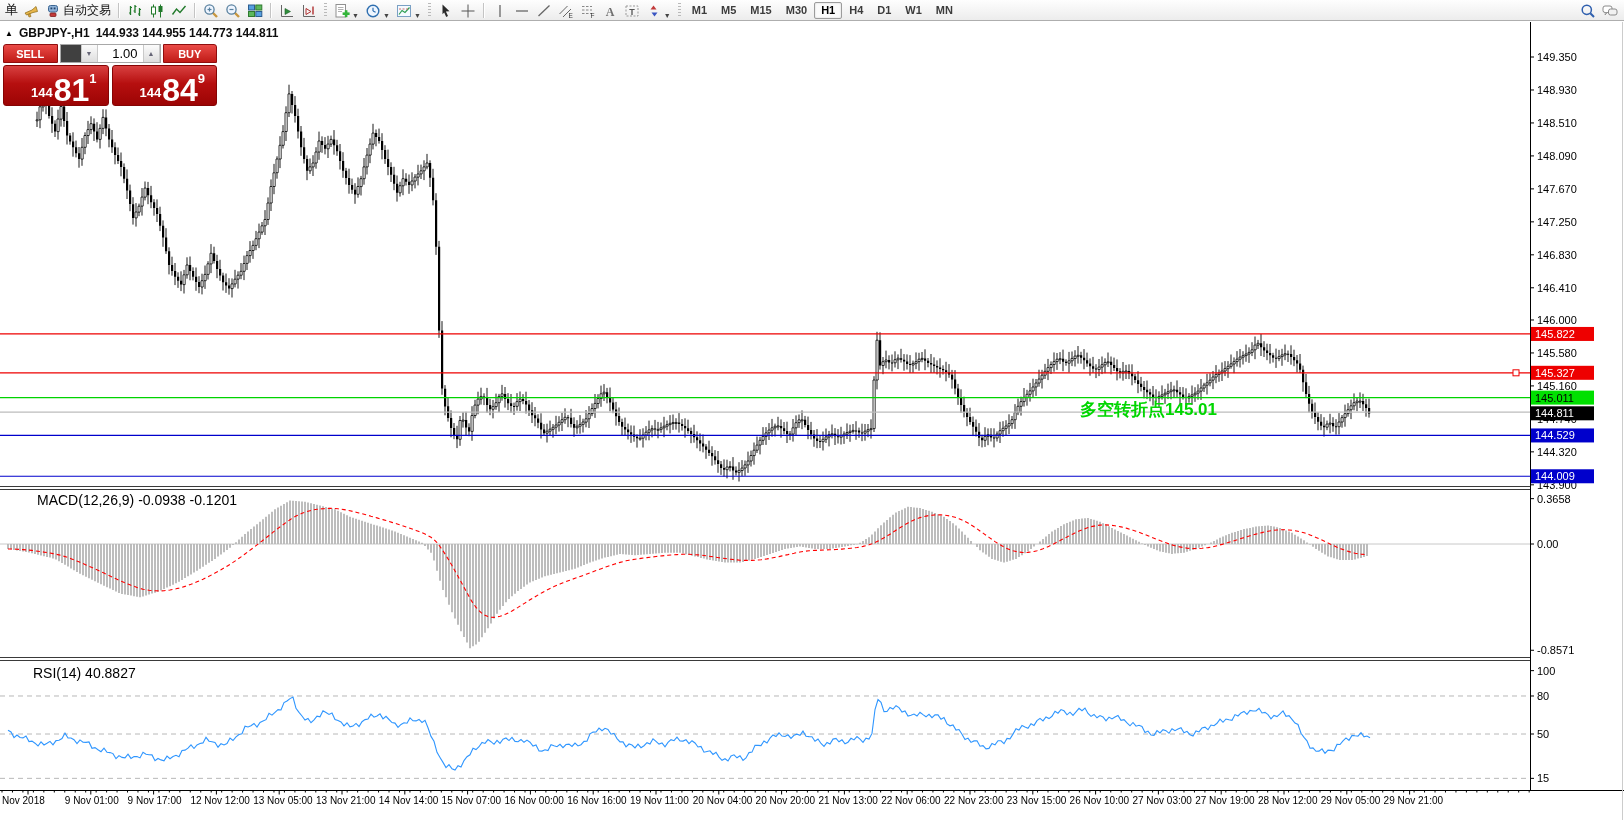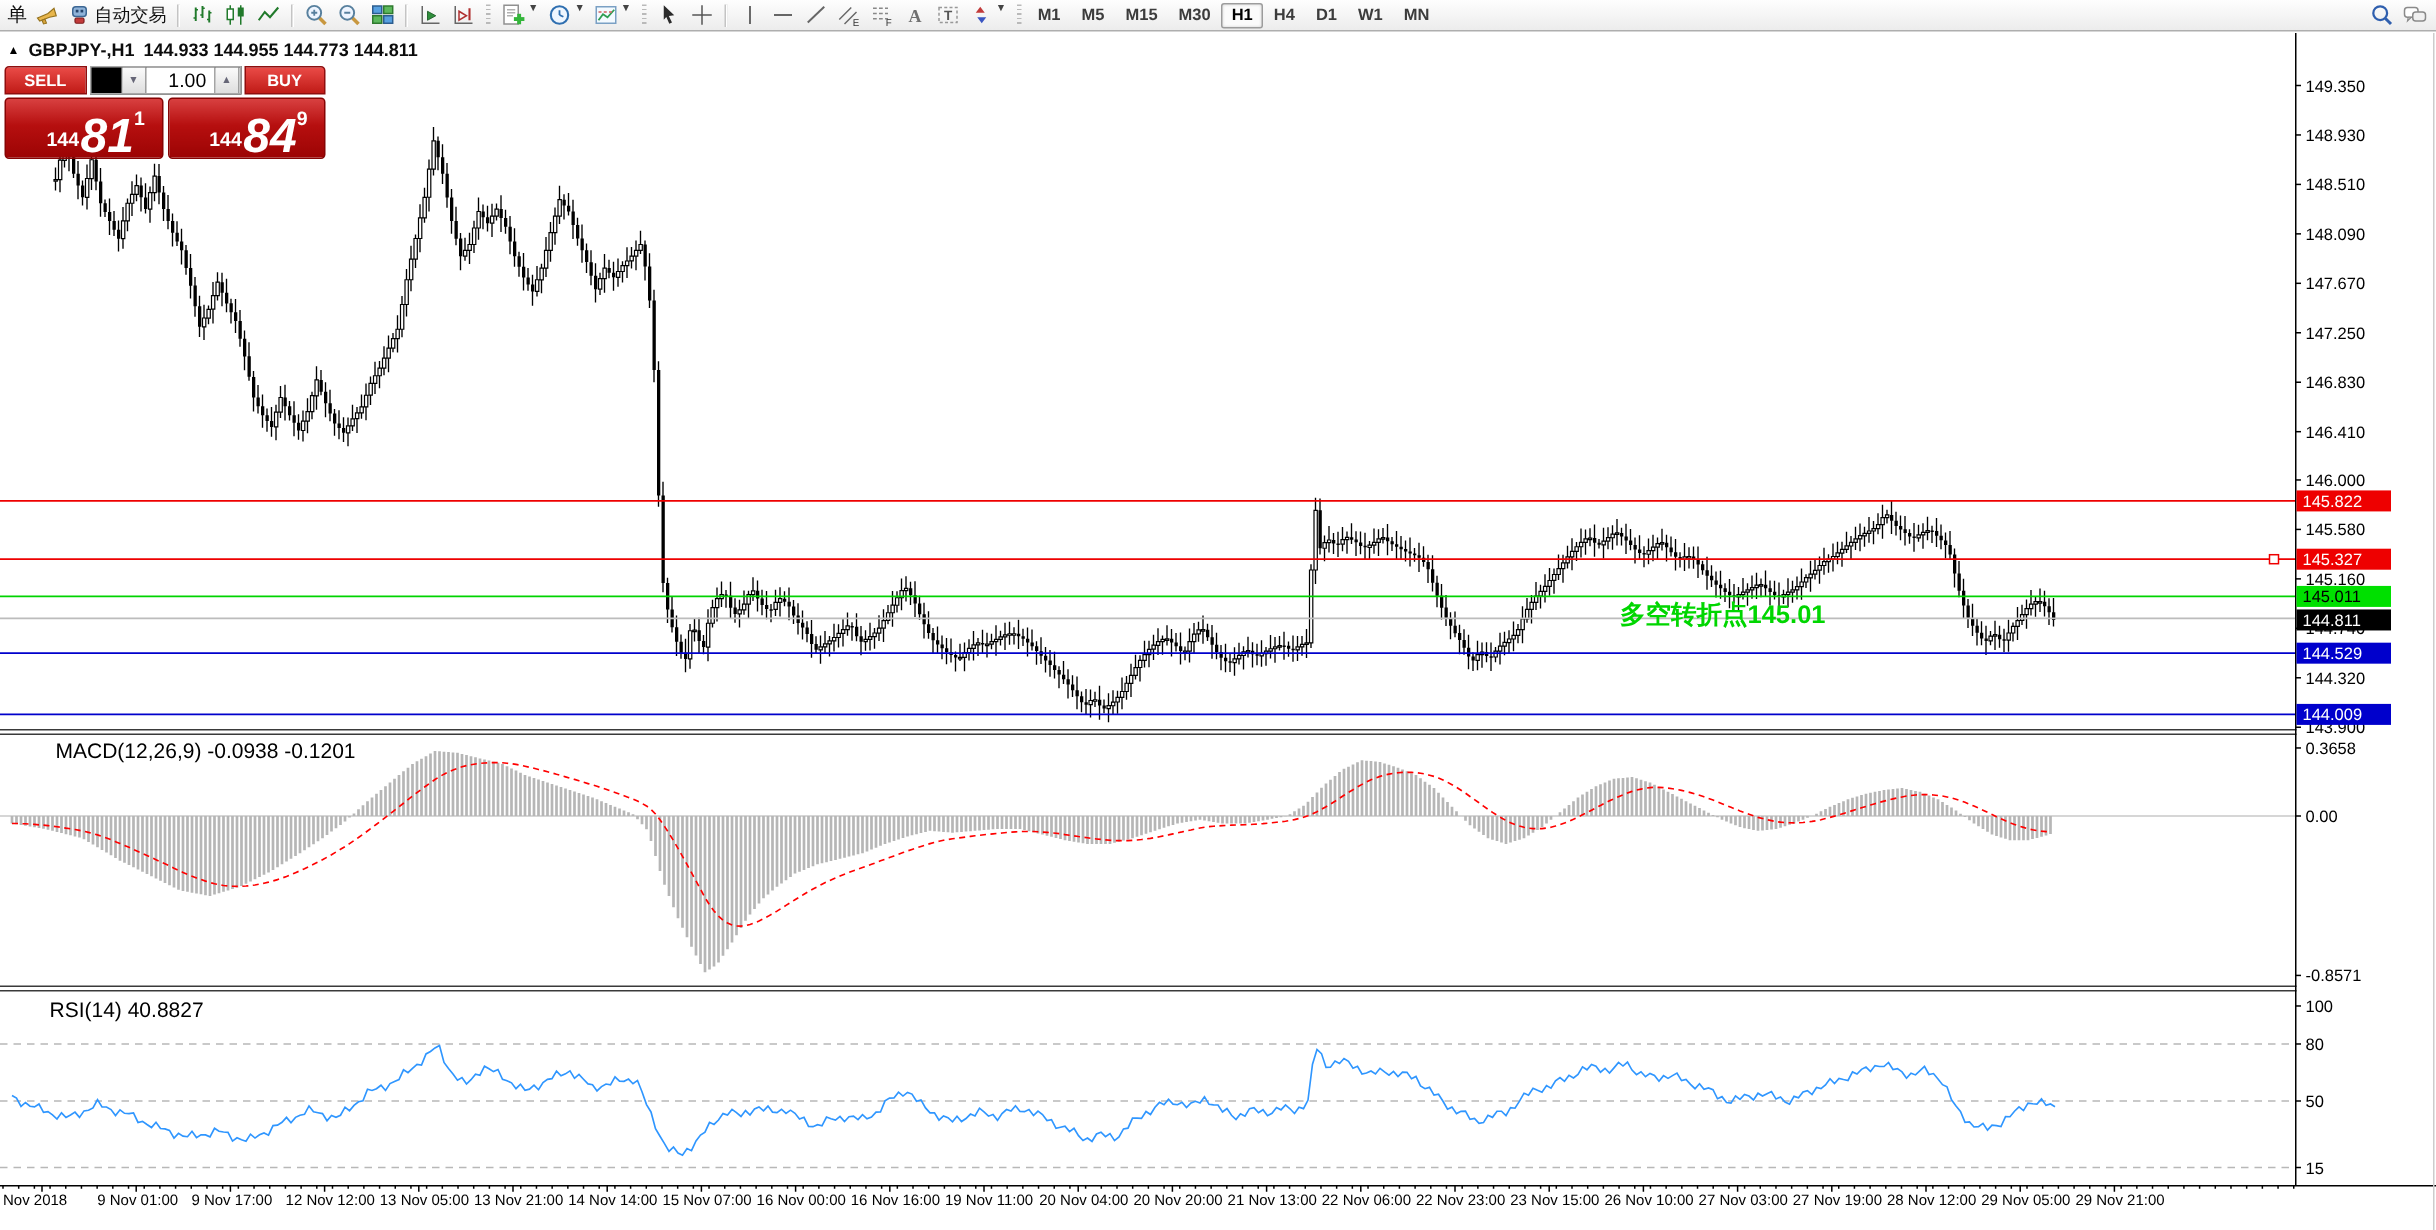--- a/index.html
+++ b/index.html
@@ -3,21 +3,21 @@
 <meta charset="utf-8">
 <style>
   html,body{margin:0;padding:0;background:#fff;width:1624px;height:820px;overflow:hidden;
     font-family:"Liberation Sans",sans-serif;-webkit-font-smoothing:antialiased;}
   #stage{position:relative;width:1624px;height:820px;background:#fff;}
 
   
   #toolbar{position:absolute;left:0;top:0;width:1624px;height:21px;z-index:10;
     background:linear-gradient(#fefefe,#ececec);border-bottom:1px solid #aeaeae;
     display:flex;align-items:center;padding:0 3px;box-sizing:border-box;}
-  .tb-btn{height:19px;min-width:22px;display:flex;align-items:flex-start;justify-content:center;
+  .tb-btn{height:19px;min-width:22px;display:flex;align-items:flex-end;justify-content:center;
     gap:2px;padding:0 2px;border:1px solid transparent;border-radius:2px;background:transparent;
     font-family:inherit;font-size:12px;color:#222;}
   .tb-btn .ic{width:16px;height:16px;display:block;}
   .tb-btn .ic svg{width:16px;height:16px;display:block;}
   .tb-caret{font-size:7px;color:#444;line-height:1;}
   .tb-label{font-size:13px;color:#111;padding:0 2px;}
   .tb-cn{font-size:12px;color:#111;}
   .tb-sep{width:1px;height:15px;background:#c4c4c4;border-right:1px solid #fff;margin:0 4px;}
   .tb-grip{width:3px;height:15px;margin:0 4px;
     background:repeating-linear-gradient(to bottom,#b9b9b9 0 1px,transparent 1px 3px);}
@@ -37,30 +37,30 @@
   #rsi-label{left:0;top:665px;}
 
   
   .trade-panel{position:absolute;left:3px;top:44px;width:214px;z-index:6;}
   .tp-row1{display:flex;height:19px;}
   .tp-sell,.tp-buy{width:60px;border:1px solid #8f0e0e;color:#fff;font-family:inherit;
     font-weight:bold;font-size:11px;display:flex;align-items:center;justify-content:center;
     background:linear-gradient(#ea4b47,#c01b17);}
   .tp-sell{border-radius:3px 0 0 0;}
   .tp-buy{border-radius:0 3px 0 0;}
-  .tp-vol{flex:1;display:flex;align-items:stretch;border:1px solid #a8a8a8;background:#000000;margin:0 2px;padding-left:20px;}
+  .tp-vol{flex:1;display:flex;align-items:stretch;border:1px solid #a8a8a8;background:#404040;margin:0 2px;padding-left:20px;}
   .tp-step{width:17px;border:none;background:linear-gradient(#fbfbfb,#dedede);color:#667;
     font-size:7px;padding:0;border-left:1px solid #c9c9c9;border-right:1px solid #c9c9c9;}
   .tp-input{flex:1;border:none;outline:none;text-align:right;font-family:inherit;font-size:13px;
     padding:0 5px 0 0;width:40px;color:#000;}
   .tp-row2{display:flex;gap:3px;margin-top:2px;height:41px;}
   .tp-price{flex:1;display:flex;align-items:flex-end;justify-content:center;padding-bottom:1px;
     background:linear-gradient(#d84040,#b60f0f 45%,#9c0404);border:1px solid #860404;border-radius:3px;color:#fff;}
   .tp-prefix{font-size:13px;font-weight:bold;margin:0 1px 4px 16px;}
-  .tp-big{font-size:32px;font-weight:bold;line-height:0.88;font-style:italic;}
+  .tp-big{font-size:32px;font-weight:bold;line-height:0.88;}
   .tp-sup{font-size:13px;font-weight:bold;align-self:flex-start;margin-top:5px;}
 </style>
 </head>
 <body>
 
 <div id="stage">
   <div id="toolbar">
       <div class="tb-label">单</div>
       <button class="tb-btn">
         <span class="ic">

